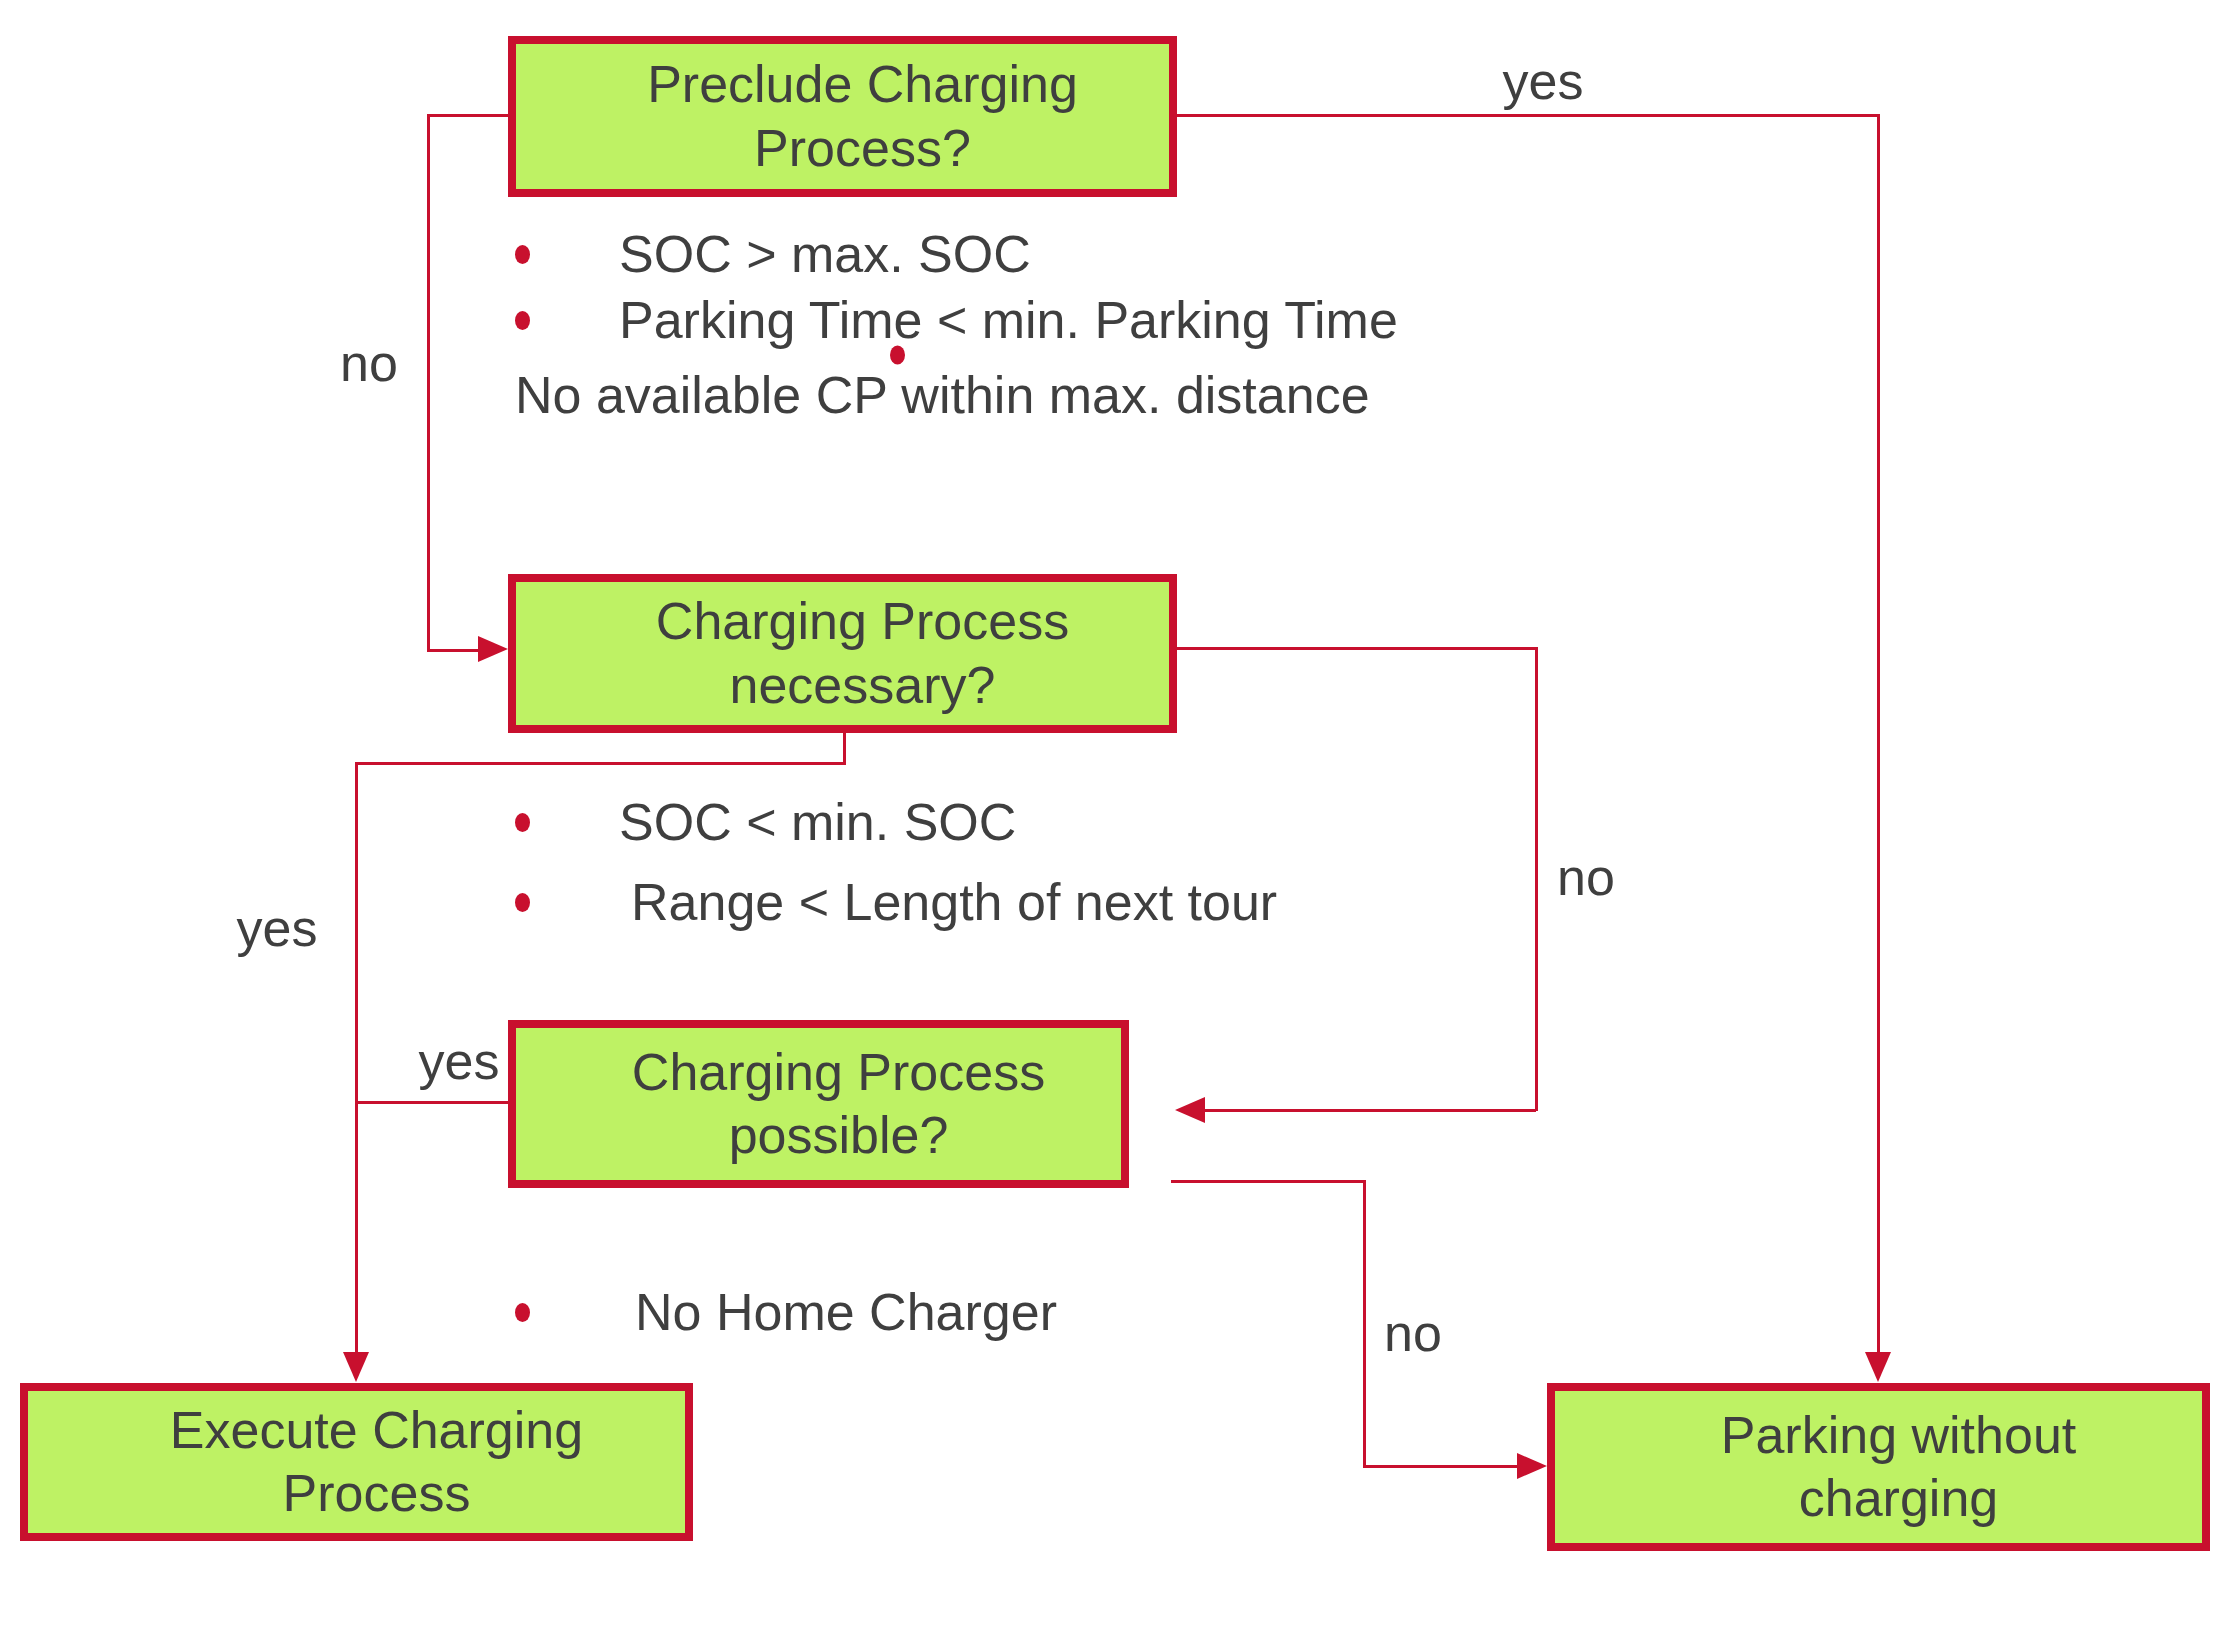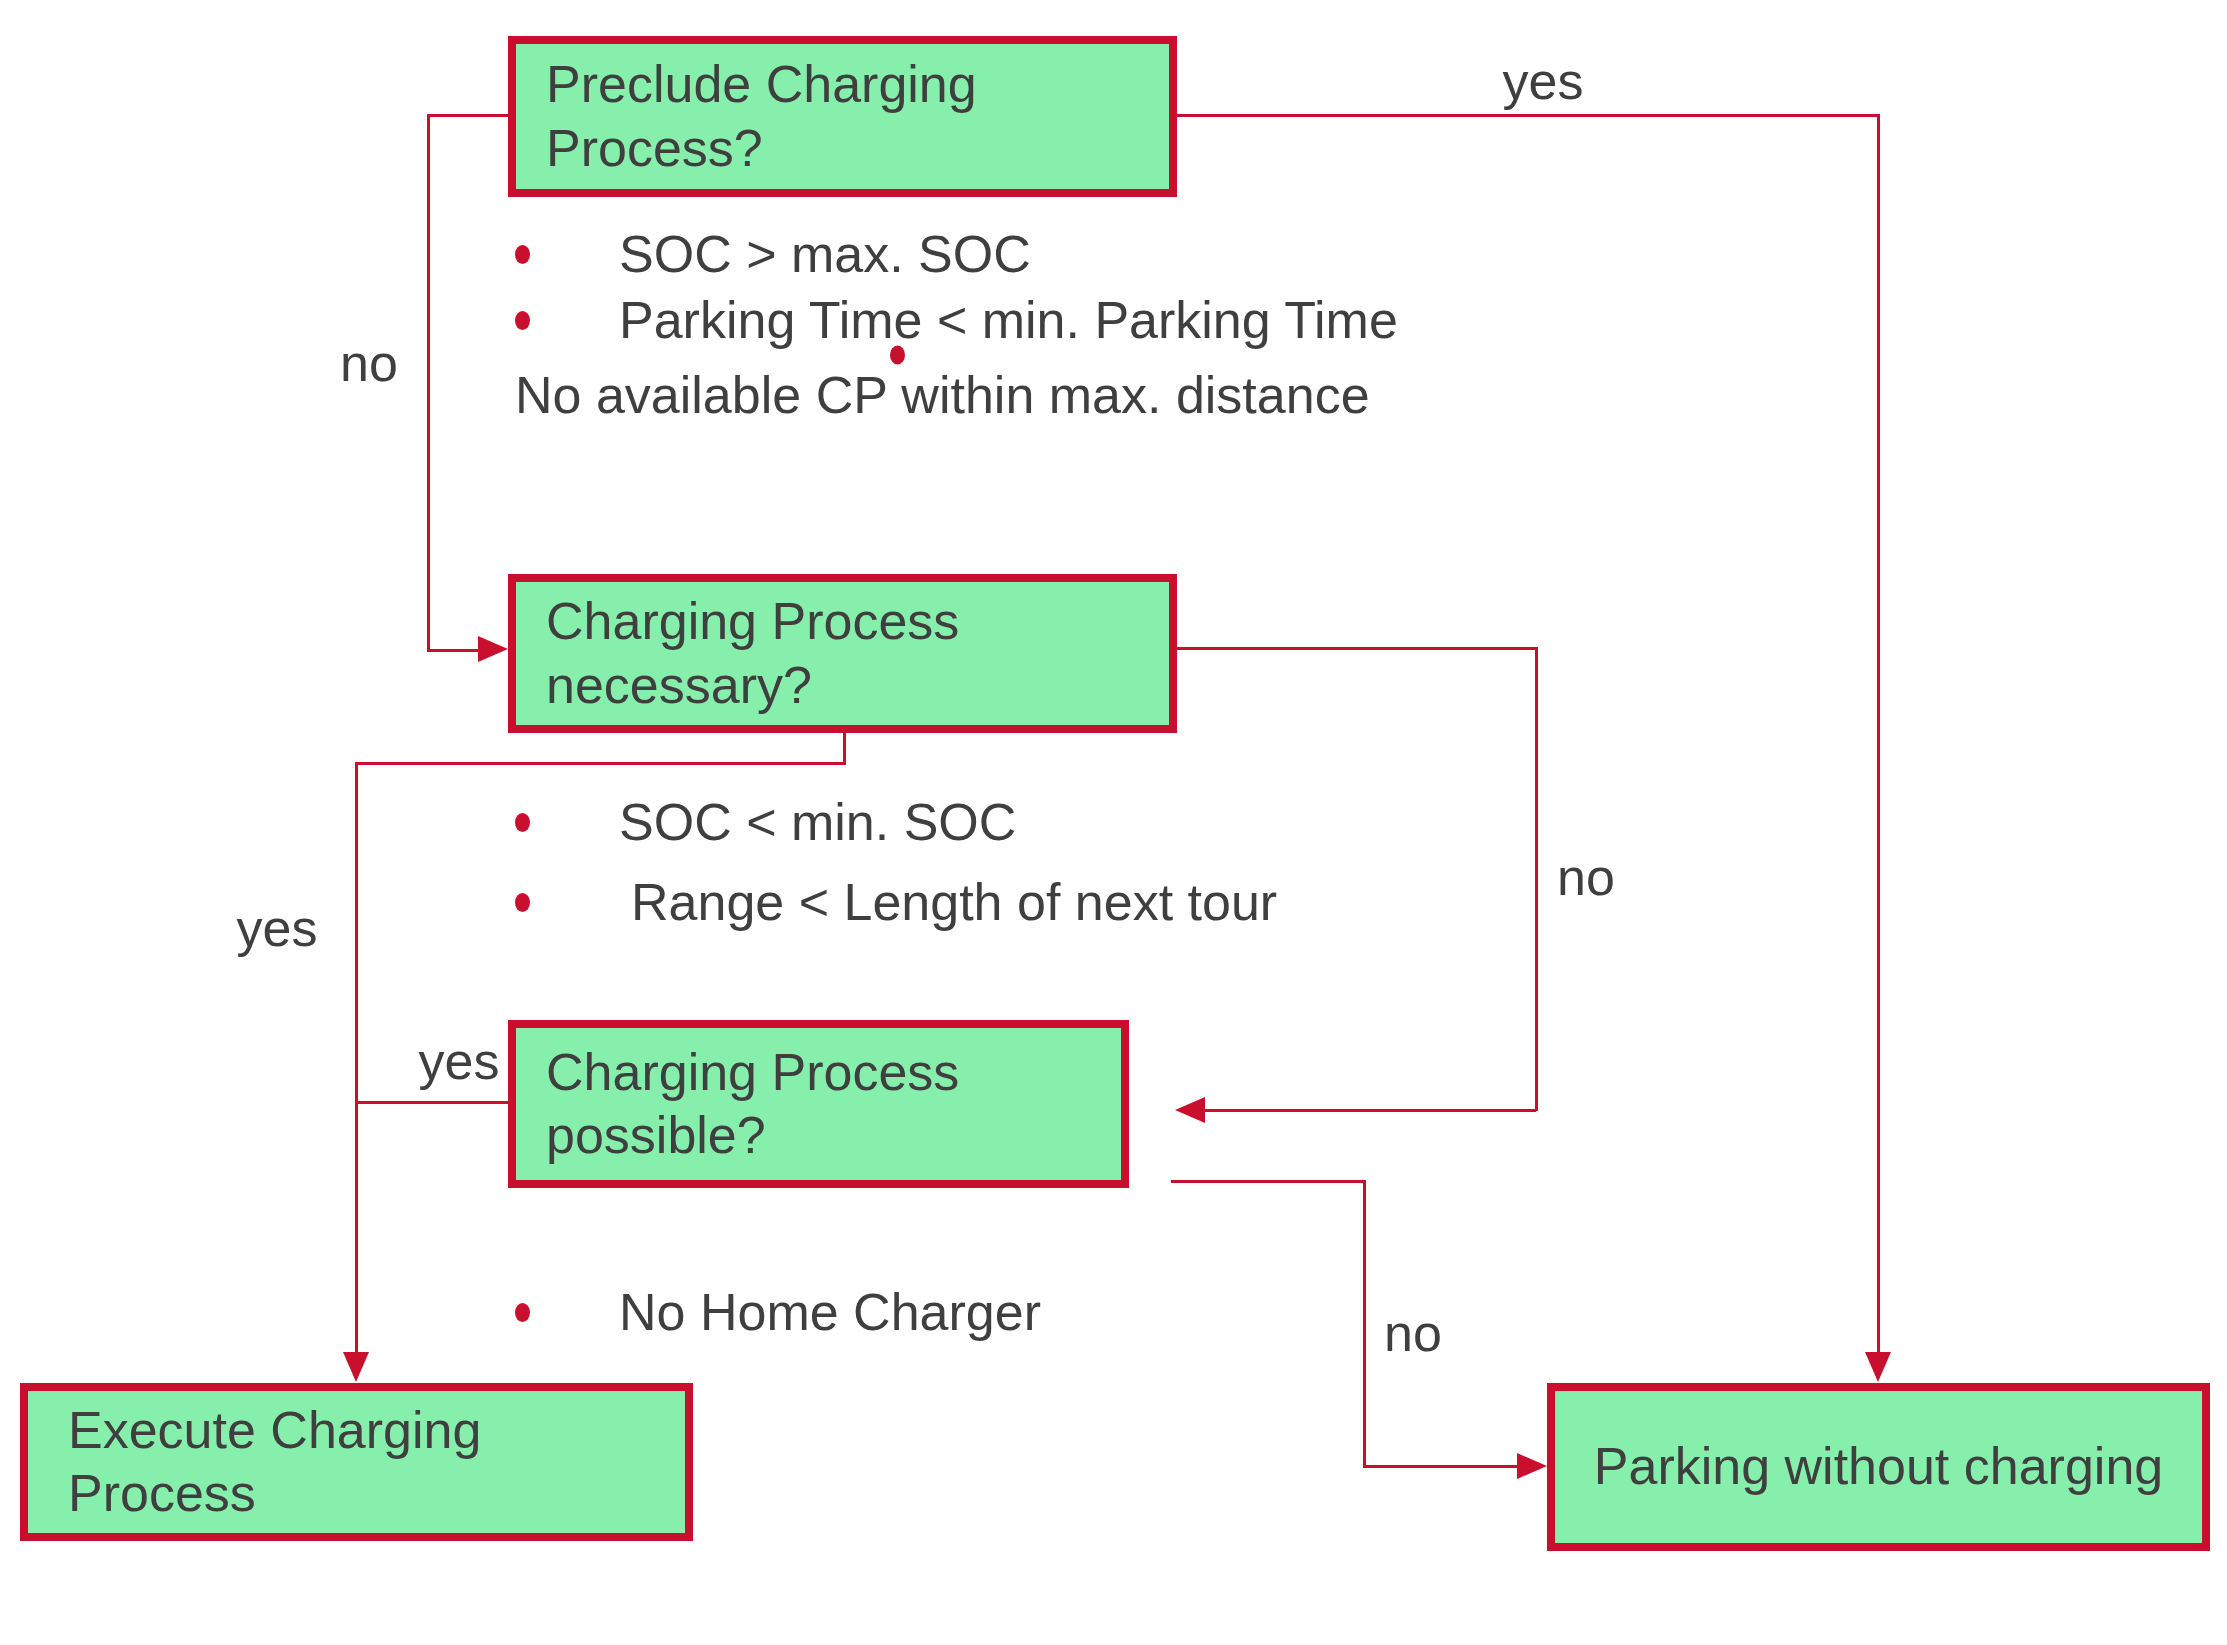--- a/index.html
+++ b/index.html
@@ -16,27 +16,29 @@
     background:var(--bg);
     font-family:"Liberation Sans", sans-serif;
     color:var(--text);
     overflow:hidden;
   }
   
   .node{
     position:absolute;
     box-sizing:border-box;
     border:8.7px solid var(--red);
-    background:#86efac;
+    background:#bef264;
     display:flex;
     align-items:center;
     justify-content:center;
+    text-align:center;
     font-size:var(--fs);
     line-height:1.22;
     color:var(--text);
+    padding-left:40px;
   }
   .node .label{padding:0 30px;}
   
   .hline,.vline{position:absolute;background:var(--red);}
   .hline{height:2.7px;}
   .vline{width:2.7px;}
   
   .arrow{position:absolute;width:0;height:0;}
   .arrow-right{border-left:30px solid var(--red);border-top:13.5px solid transparent;border-bottom:13.5px solid transparent;}
   .arrow-left{border-right:30px solid var(--red);border-top:13.5px solid transparent;border-bottom:13.5px solid transparent;}
@@ -140,20 +142,20 @@
 
   <div class="bullet-row" style="left:515px;top:822px;">
     <span class="bullet-dot"></span>
     <span>SOC &lt; min. SOC</span>
   </div>
   <div class="bullet-row" style="left:515px;top:902px;gap:12px;">
     <span class="bullet-dot"></span>
     <span>Range &lt; Length of next tour</span>
   </div>
 
-  <div class="bullet-row" style="left:515px;top:1312px;">
+  <div class="bullet-row" style="left:515px;top:1312px;gap:16px;">
     <span class="bullet-dot"></span>
     <span>No Home Charger</span>
   </div>
 
 
 </div>
 
 
 </body></html>

